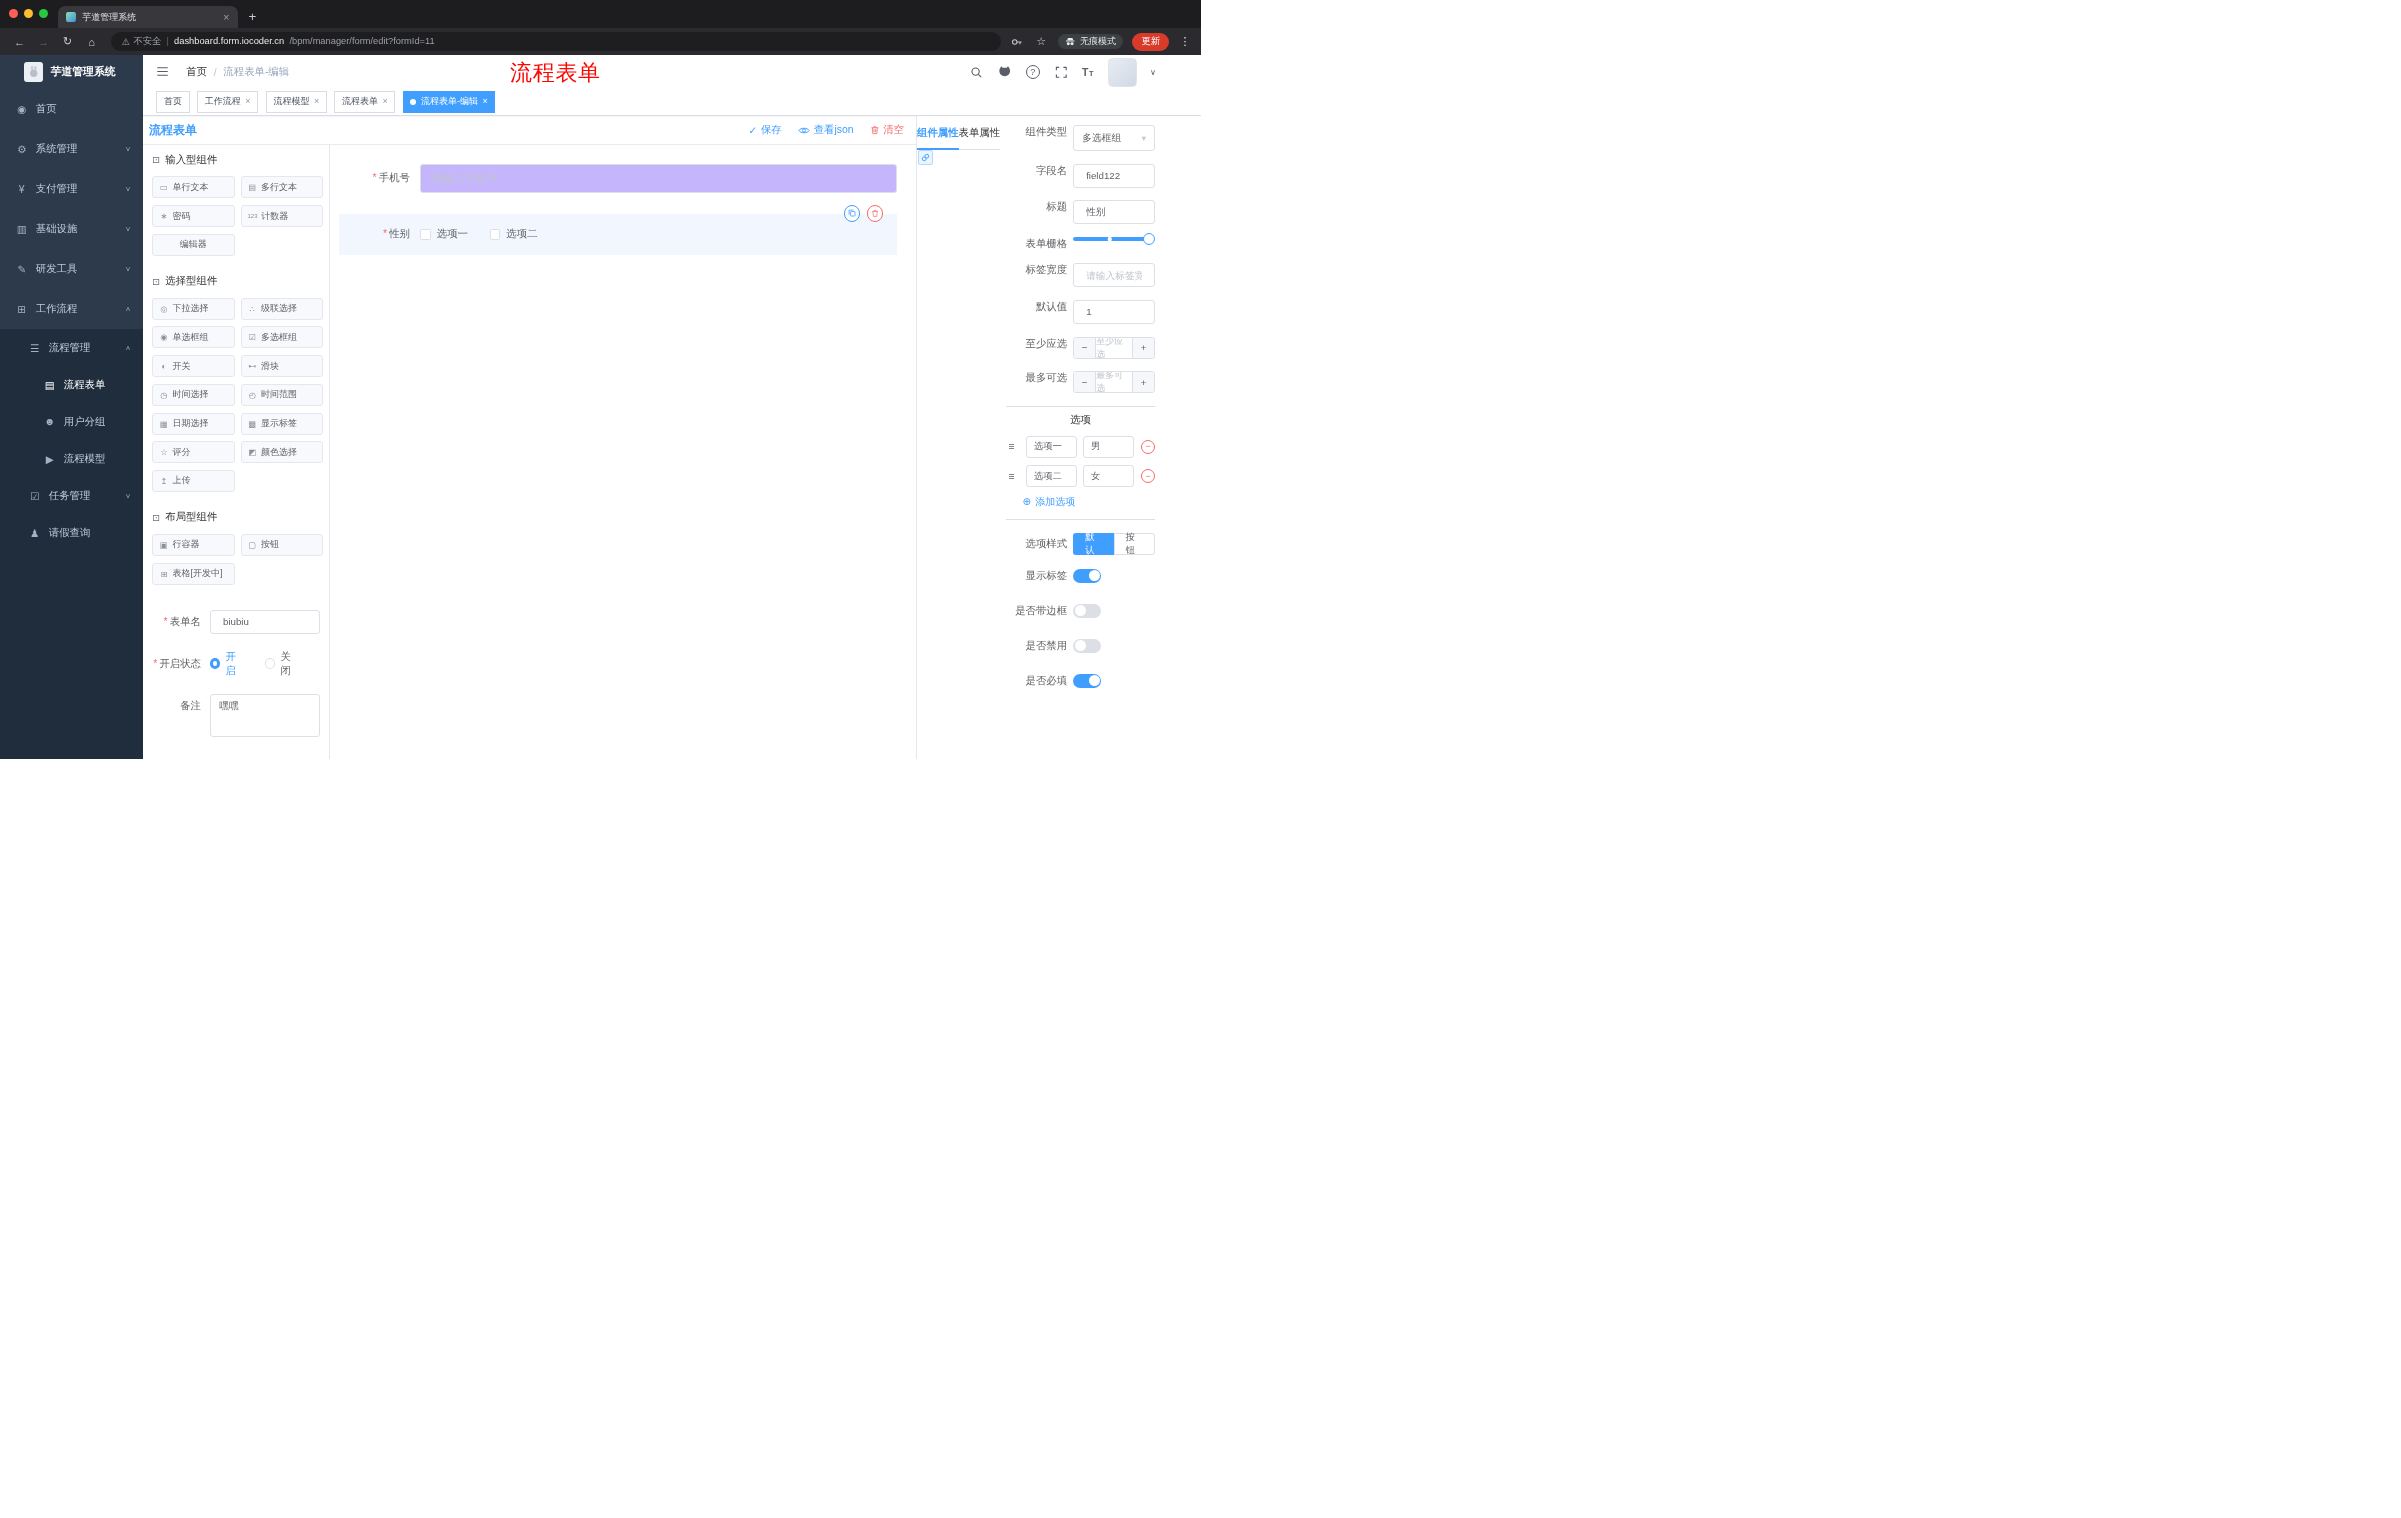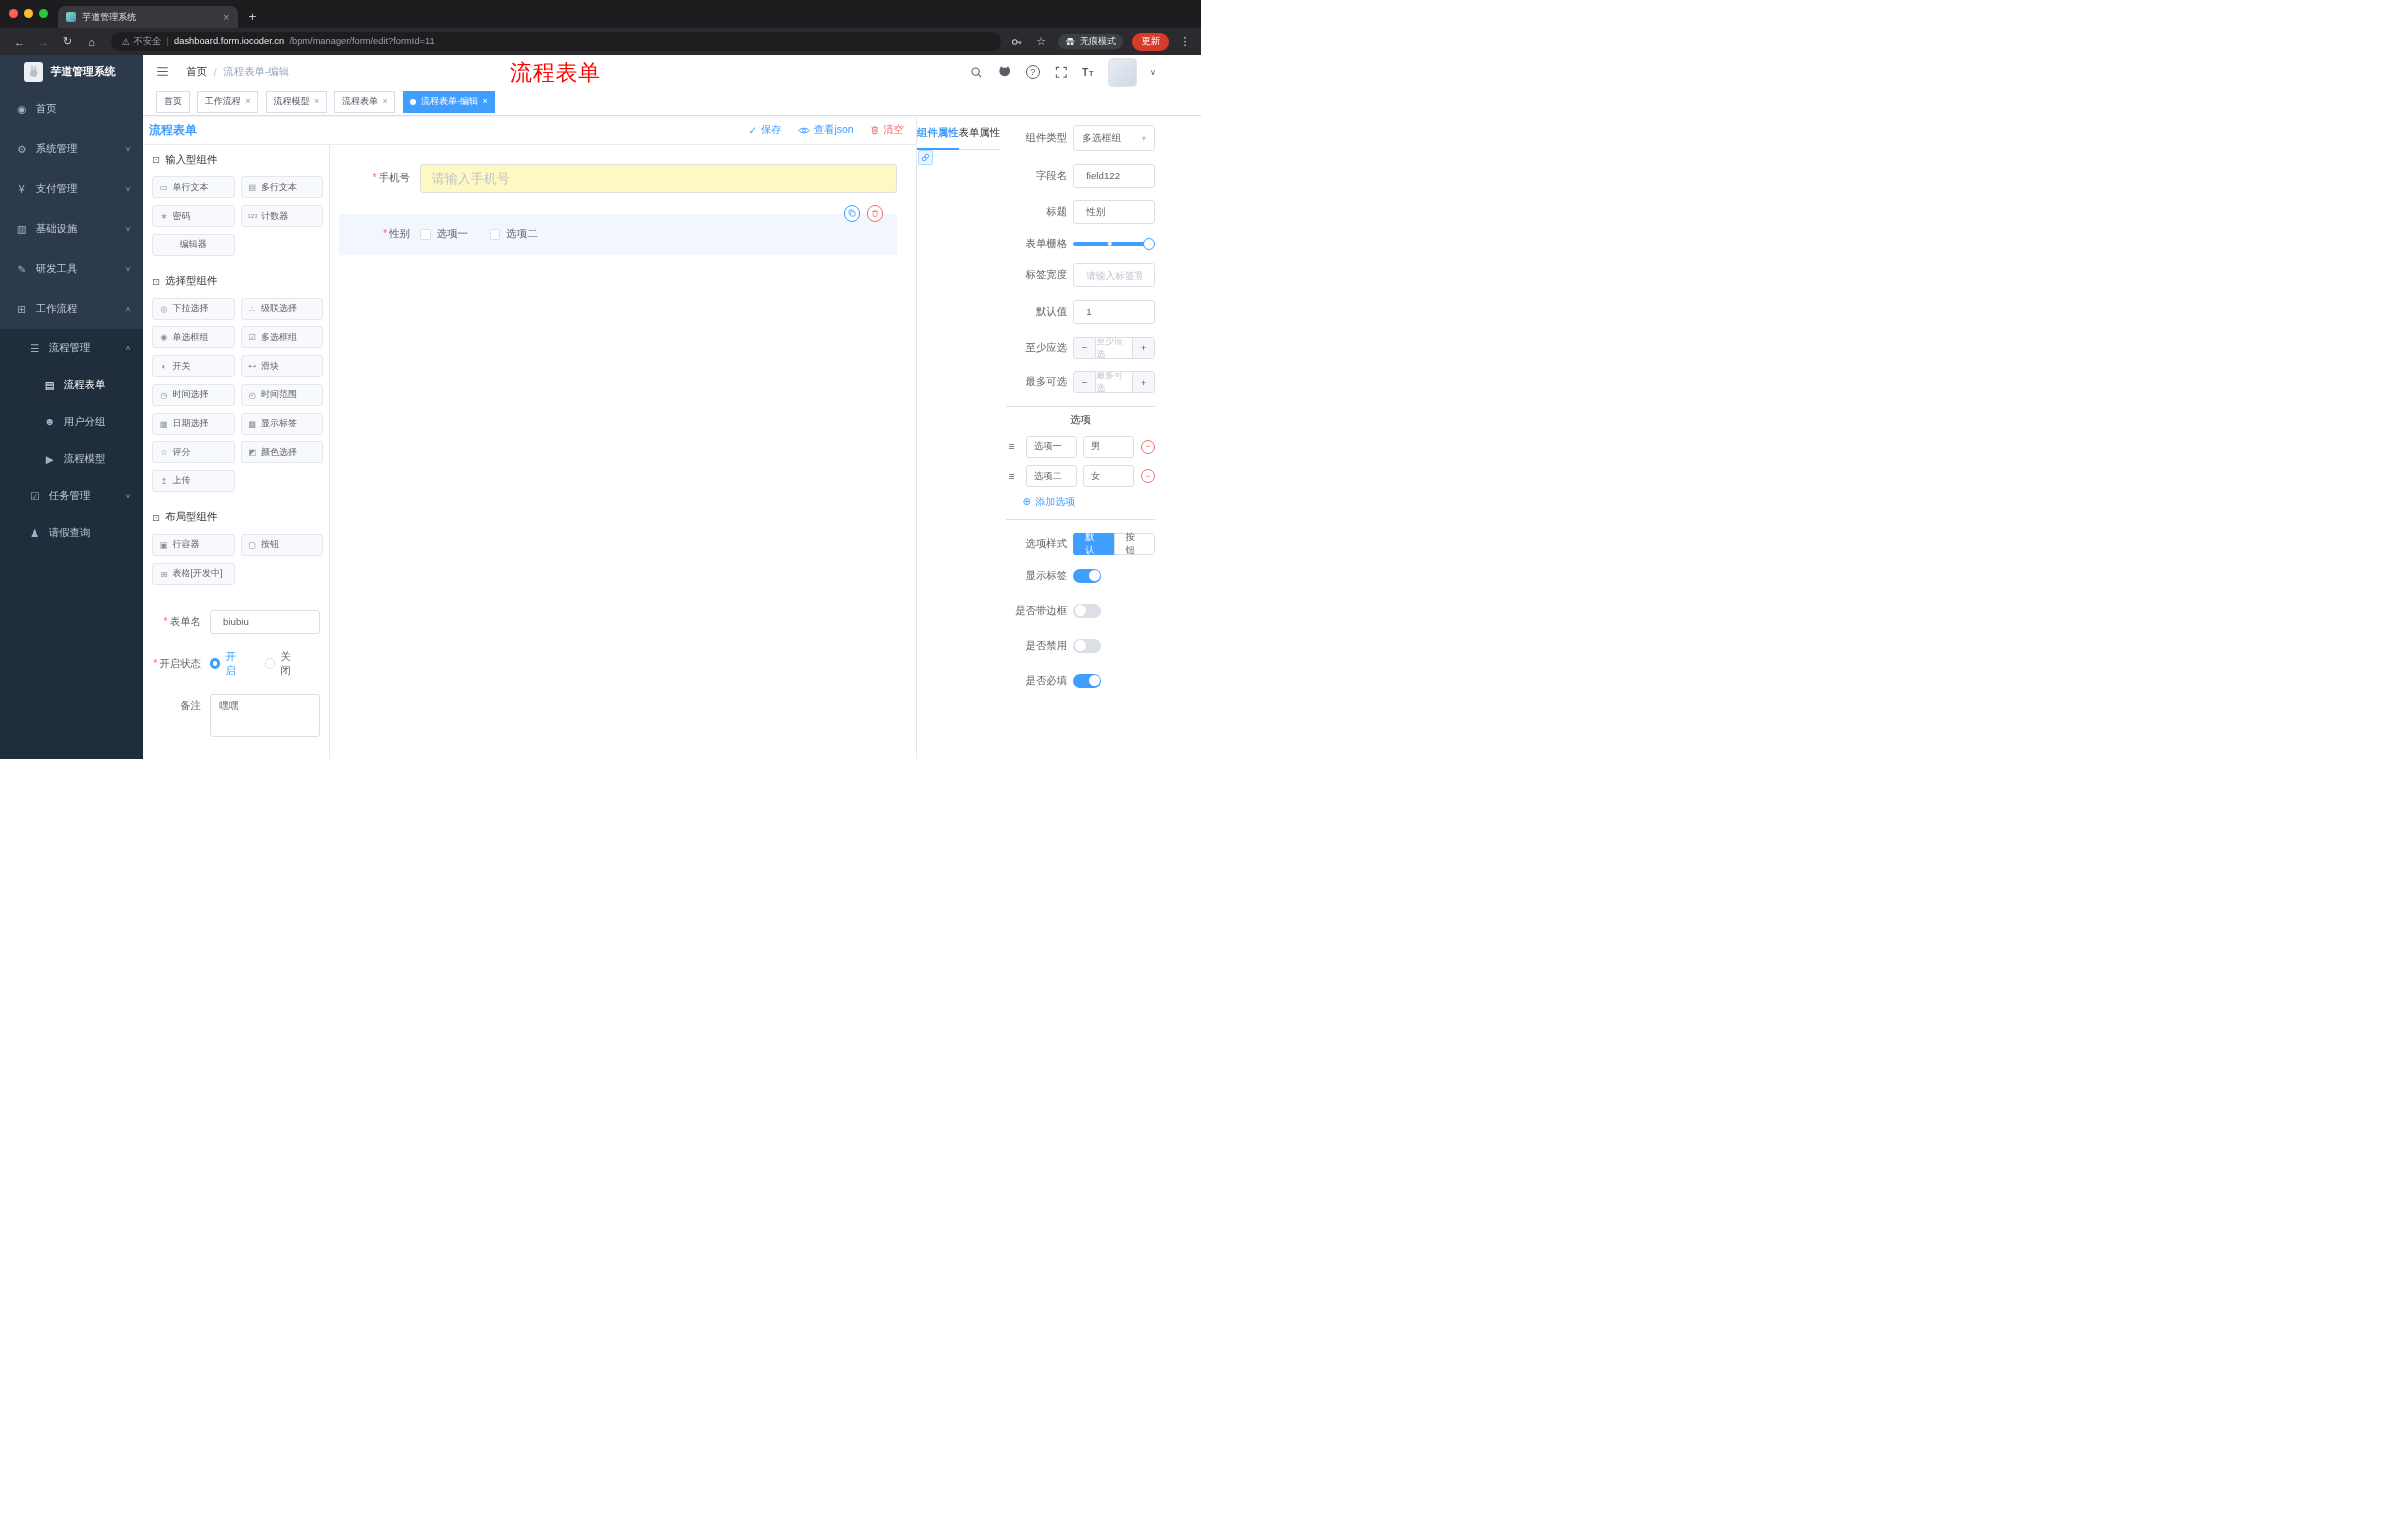--- a/index.html
+++ b/index.html
@@ -106,42 +106,42 @@
   .radios{display:flex;align-items:center;height:24px;}
   .radio{display:flex;align-items:center;gap:5.2px;font-size:10.4px;color:#606266;margin-right:19.3px;cursor:pointer;}
   .rdot{width:10.4px;height:10.4px;border:0.7px solid #dcdfe6;border-radius:50%;background:#fff;box-sizing:border-box;}
   .radio.sel .rdot{border:3px solid #409eff;}
   .radio.sel .rlab{color:#409eff;}
 
   
   .canvas{flex:1;padding:18.6px 19.3px 0 9px;min-width:0;}
   .frow{display:flex;align-items:center;margin-bottom:21px;}
   .flabel{width:71px;text-align:right;font-size:10.4px;color:#606266;margin-right:10.4px;flex-shrink:0;}
-  .cinput{flex:1;height:27px;border:0.7px solid #dcdfe6;border-radius:3px;padding:0 10.4px;font-size:13px;
-    color:#606266;background:#fef9c3;outline:none;font-family:inherit;}
+  .cinput{flex:1;height:27px;border:0.7px solid #dcdfe6;border-radius:3px;padding:0 10.4px;font-size:11px;
+    color:#606266;background:#c4b5fd;outline:none;font-family:inherit;}
   .cinput::placeholder{color:#c0c4cc;}
   .sel-row{background:#f2f6fe;position:relative;padding:7.4px 10.4px 7.4px 0;margin-bottom:21px;}
   .sel-row .frow2{display:flex;align-items:center;height:27px;}
   .chk{display:flex;align-items:center;gap:6px;margin-right:22px;font-size:10.4px;color:#606266;}
   .box{width:10.4px;height:10.4px;border:0.7px solid #dcdfe6;border-radius:1.5px;background:#fff;box-sizing:border-box;}
   .sel-actions{position:absolute;top:-8.2px;right:13.4px;display:flex;gap:6.7px;}
   .cbtn{width:16.3px;height:16.3px;border-radius:50%;background:#fff;border:0.7px solid #409eff;color:#409eff;
     display:flex;align-items:center;justify-content:center;box-sizing:border-box;cursor:pointer;}
   .cbtn.del{border-color:#f56c6c;color:#f56c6c;}
 
   
   .props{width:285px;flex-shrink:0;border-left:0.7px solid #e4e7ed;display:flex;flex-direction:row;position:relative;background:#fff;box-sizing:border-box;}
   .linkbtn{position:absolute;left:0.7px;top:34px;width:13.4px;height:13.4px;background:#ecf5ff;border:0.7px solid #b3d8ff;
     border-radius:2.2px;color:#409eff;display:flex;align-items:center;justify-content:center;z-index:2;}
   .ptabs{display:flex;height:33px;border-bottom:0.7px solid #dcdfe6;flex-shrink:0;}
   .ptab{flex:1;display:flex;align-items:center;justify-content:center;font-size:10.4px;color:#303133;position:relative;cursor:pointer;}
   .ptab.active{color:#409eff;font-weight:bold;}
   .ptab.active::after{content:"";position:absolute;bottom:-0.7px;left:0;right:0;height:1.5px;background:#409eff;}
   .pbody{flex:1;padding:9px 46px 0 6px;overflow:hidden;}
-  .prow{display:flex;align-items:center;margin-bottom:12.6px;}
+  .prow{display:flex;align-items:flex-start;margin-bottom:12.6px;}
   .plabel{width:61px;text-align:right;margin-right:6px;font-size:10.4px;color:#606266;flex-shrink:0;}
   .pctl{flex:1;min-width:0;display:flex;align-items:center;}
   .pselect{flex:1;height:24px;border:0.7px solid #dcdfe6;border-radius:3px;display:flex;align-items:center;
     padding:0 8.2px;font-size:9.7px;color:#606266;justify-content:space-between;background:#fff;cursor:pointer;}
   .pselect .car{color:#c0c4cc;font-size:8.2px;}
   .slider{flex:1;position:relative;height:4.5px;border-radius:2.2px;background:#409eff;margin-right:6px;}
   .sdot{position:absolute;left:48%;top:50%;width:4.5px;height:4.5px;border-radius:50%;background:#fff;transform:translate(-50%,-50%);}
   .shandle{position:absolute;right:-6px;top:50%;width:12px;height:12px;border-radius:50%;background:#fff;
     border:1.5px solid #409eff;transform:translateY(-50%);box-sizing:border-box;cursor:grab;}
   .stepper{width:92px;height:22px;border:0.7px solid #dcdfe6;border-radius:3px;display:flex;overflow:hidden;box-sizing:border-box;}

